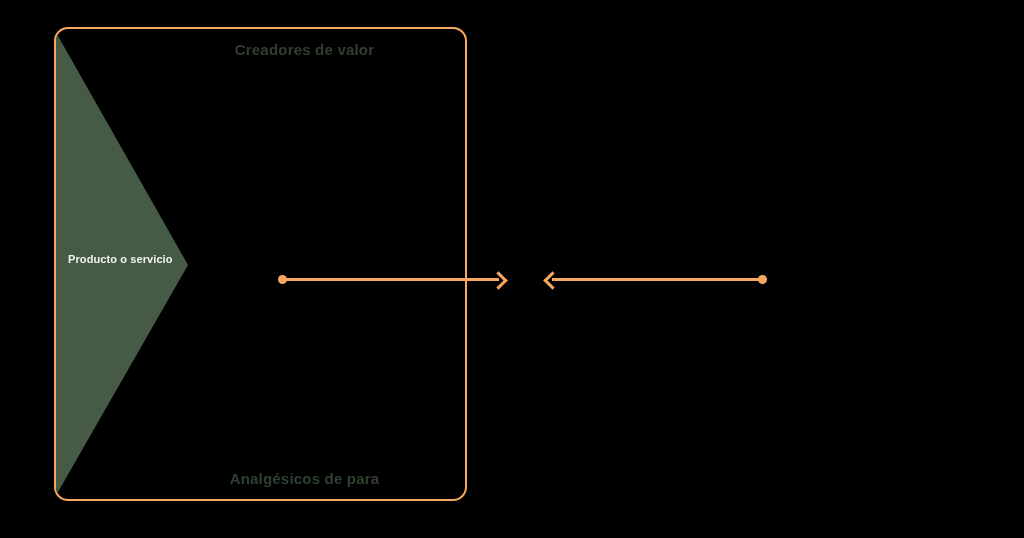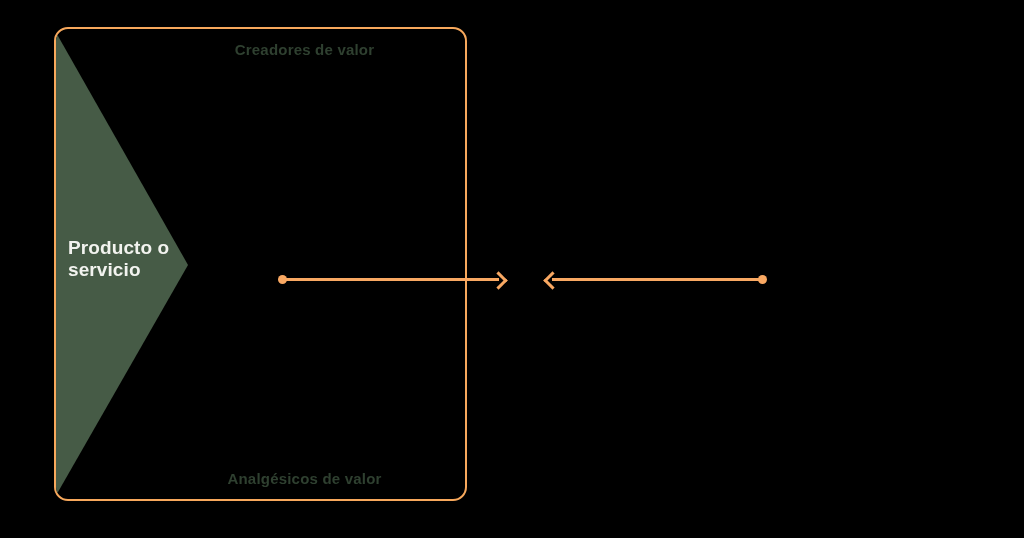--- a/index.html
+++ b/index.html
@@ -78,21 +78,21 @@
     left: 12px;
     text-align: left;
   }
 
   #wedge-text-right {
     right: 12px;
     text-align: left;
   }
 
   .wedge-title {
-    font-size: 19px;
+    font-size: 11px;
     font-weight: bold;
     line-height: 1.18;
     color: #f2f3ef;
     margin: 0 0 9px 0;
     letter-spacing: 0.1px;
   }
 
   .wedge-sub {
     font-size: 13px;
     font-weight: normal;
@@ -187,21 +187,21 @@
 <body>
 
 <div id="canvas">
 
   <div id="panel-left" class="panel">
 
     <div id="wedge-left" class="wedge"></div>
 
     <div class="panel-caption caption-top">Creadores de valor</div>
 
-    <div class="panel-caption caption-bottom">Analgésicos de valor</div>
+    <div class="panel-caption caption-bottom">Analgésicos de para</div>
 
     <div id="wedge-text-left" class="wedge-text">
       <p class="wedge-title">Producto o servicio</p>
     </div>
 
   </div>
 
 
   <div id="arrow-lr" class="arrow">
     <span class="arrow-dot"></span>

